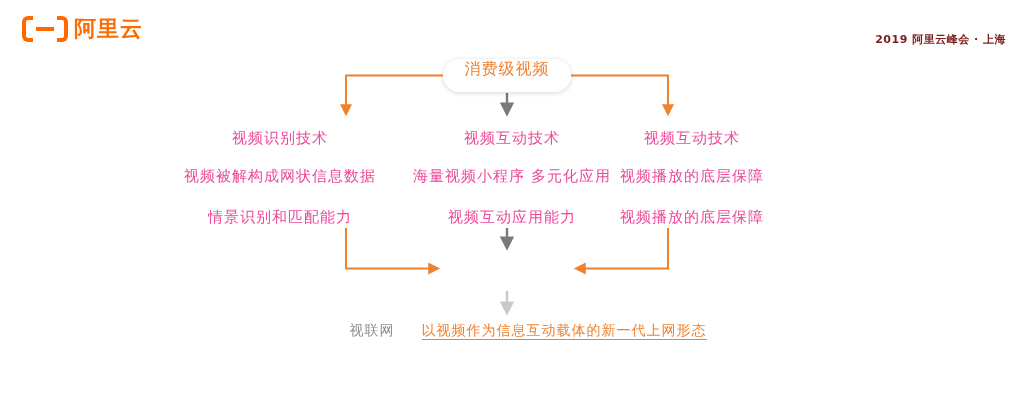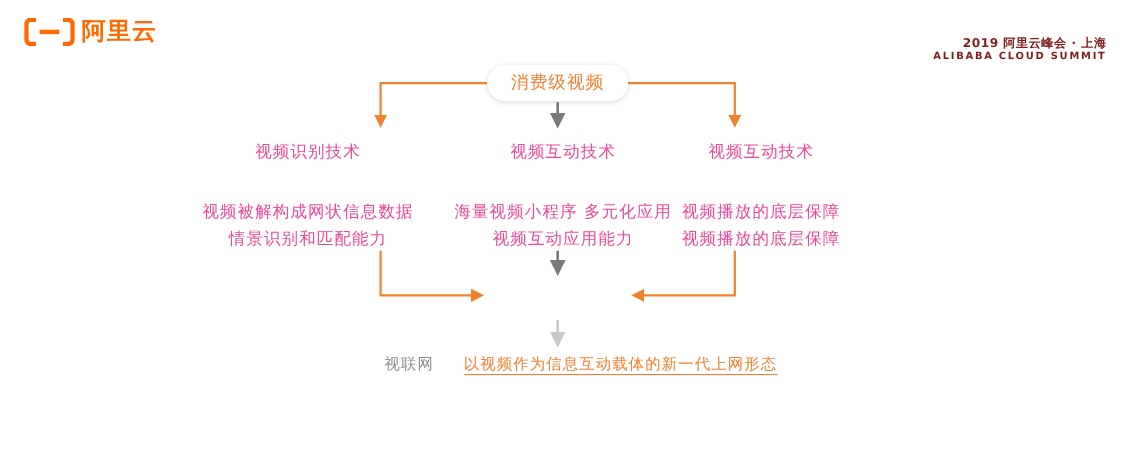--- a/index.html
+++ b/index.html
@@ -107,21 +107,20 @@
     pointer-events: none;
   }
 
   .node-box {
     position: absolute;
     box-sizing: border-box;
     background: #ffffff;
     border-radius: 18px;
     box-shadow: 0 1px 5px rgba(0,0,0,0.16);
     display: flex;
-    align-items: center;
     justify-content: center;
     color: #f08030;
     font-size: 16px;
     letter-spacing: 1px;
   }
   #box-top {
     left: 443px;
     top: 59px;
     width: 128px;
     height: 33px;
@@ -143,21 +142,21 @@
   .col-right  { left: 567px; }
 
   .col .heading,
   .col .line {
     color: #ec4899;
     font-size: 15px;
     letter-spacing: 1px;
     white-space: nowrap;
   }
   .col .heading { position: absolute; top: 0;  width: 250px; }
-  .col .line1   { position: absolute; top: 38px; width: 250px; margin-top: 16px; }
+  .col .line1   { position: absolute; top: 38px; width: 250px; }
   .col .line2   { position: absolute; top: 79px; width: 250px; font-family: Liberation Mono, monospace; }
 
   #columns { position: absolute; top: 129px; left: 0; width: 1024px; }
 
   
   #caption {
     position: absolute;
     left: 0;
     top: 320px;
     width: 1024px;
@@ -188,21 +187,20 @@
     <span class="mark">
       <span class="bracket-l"></span>
       <span class="dash"></span>
       <span class="bracket-r"></span>
     </span>
     <span class="wordmark">阿里云</span>
   </div>
 
   <div id="summit">
     <div class="line1">2019 阿里云峰会 · 上海</div>
-    <div class="line2">ALIBABA CLOUD SUMMIT</div>
   </div>
 
 </div>
 
 <div id="diagram">
 
   <svg id="connectors" viewBox="0 0 1024 410" width="1024" height="410">
     <defs>
       <marker id="arrow-orange" markerWidth="7" markerHeight="7" refX="4.4" refY="3" orient="auto" markerUnits="strokeWidth">
         <path d="M0,0 L6,3 L0,6 z" fill="#f0822e"></path>

